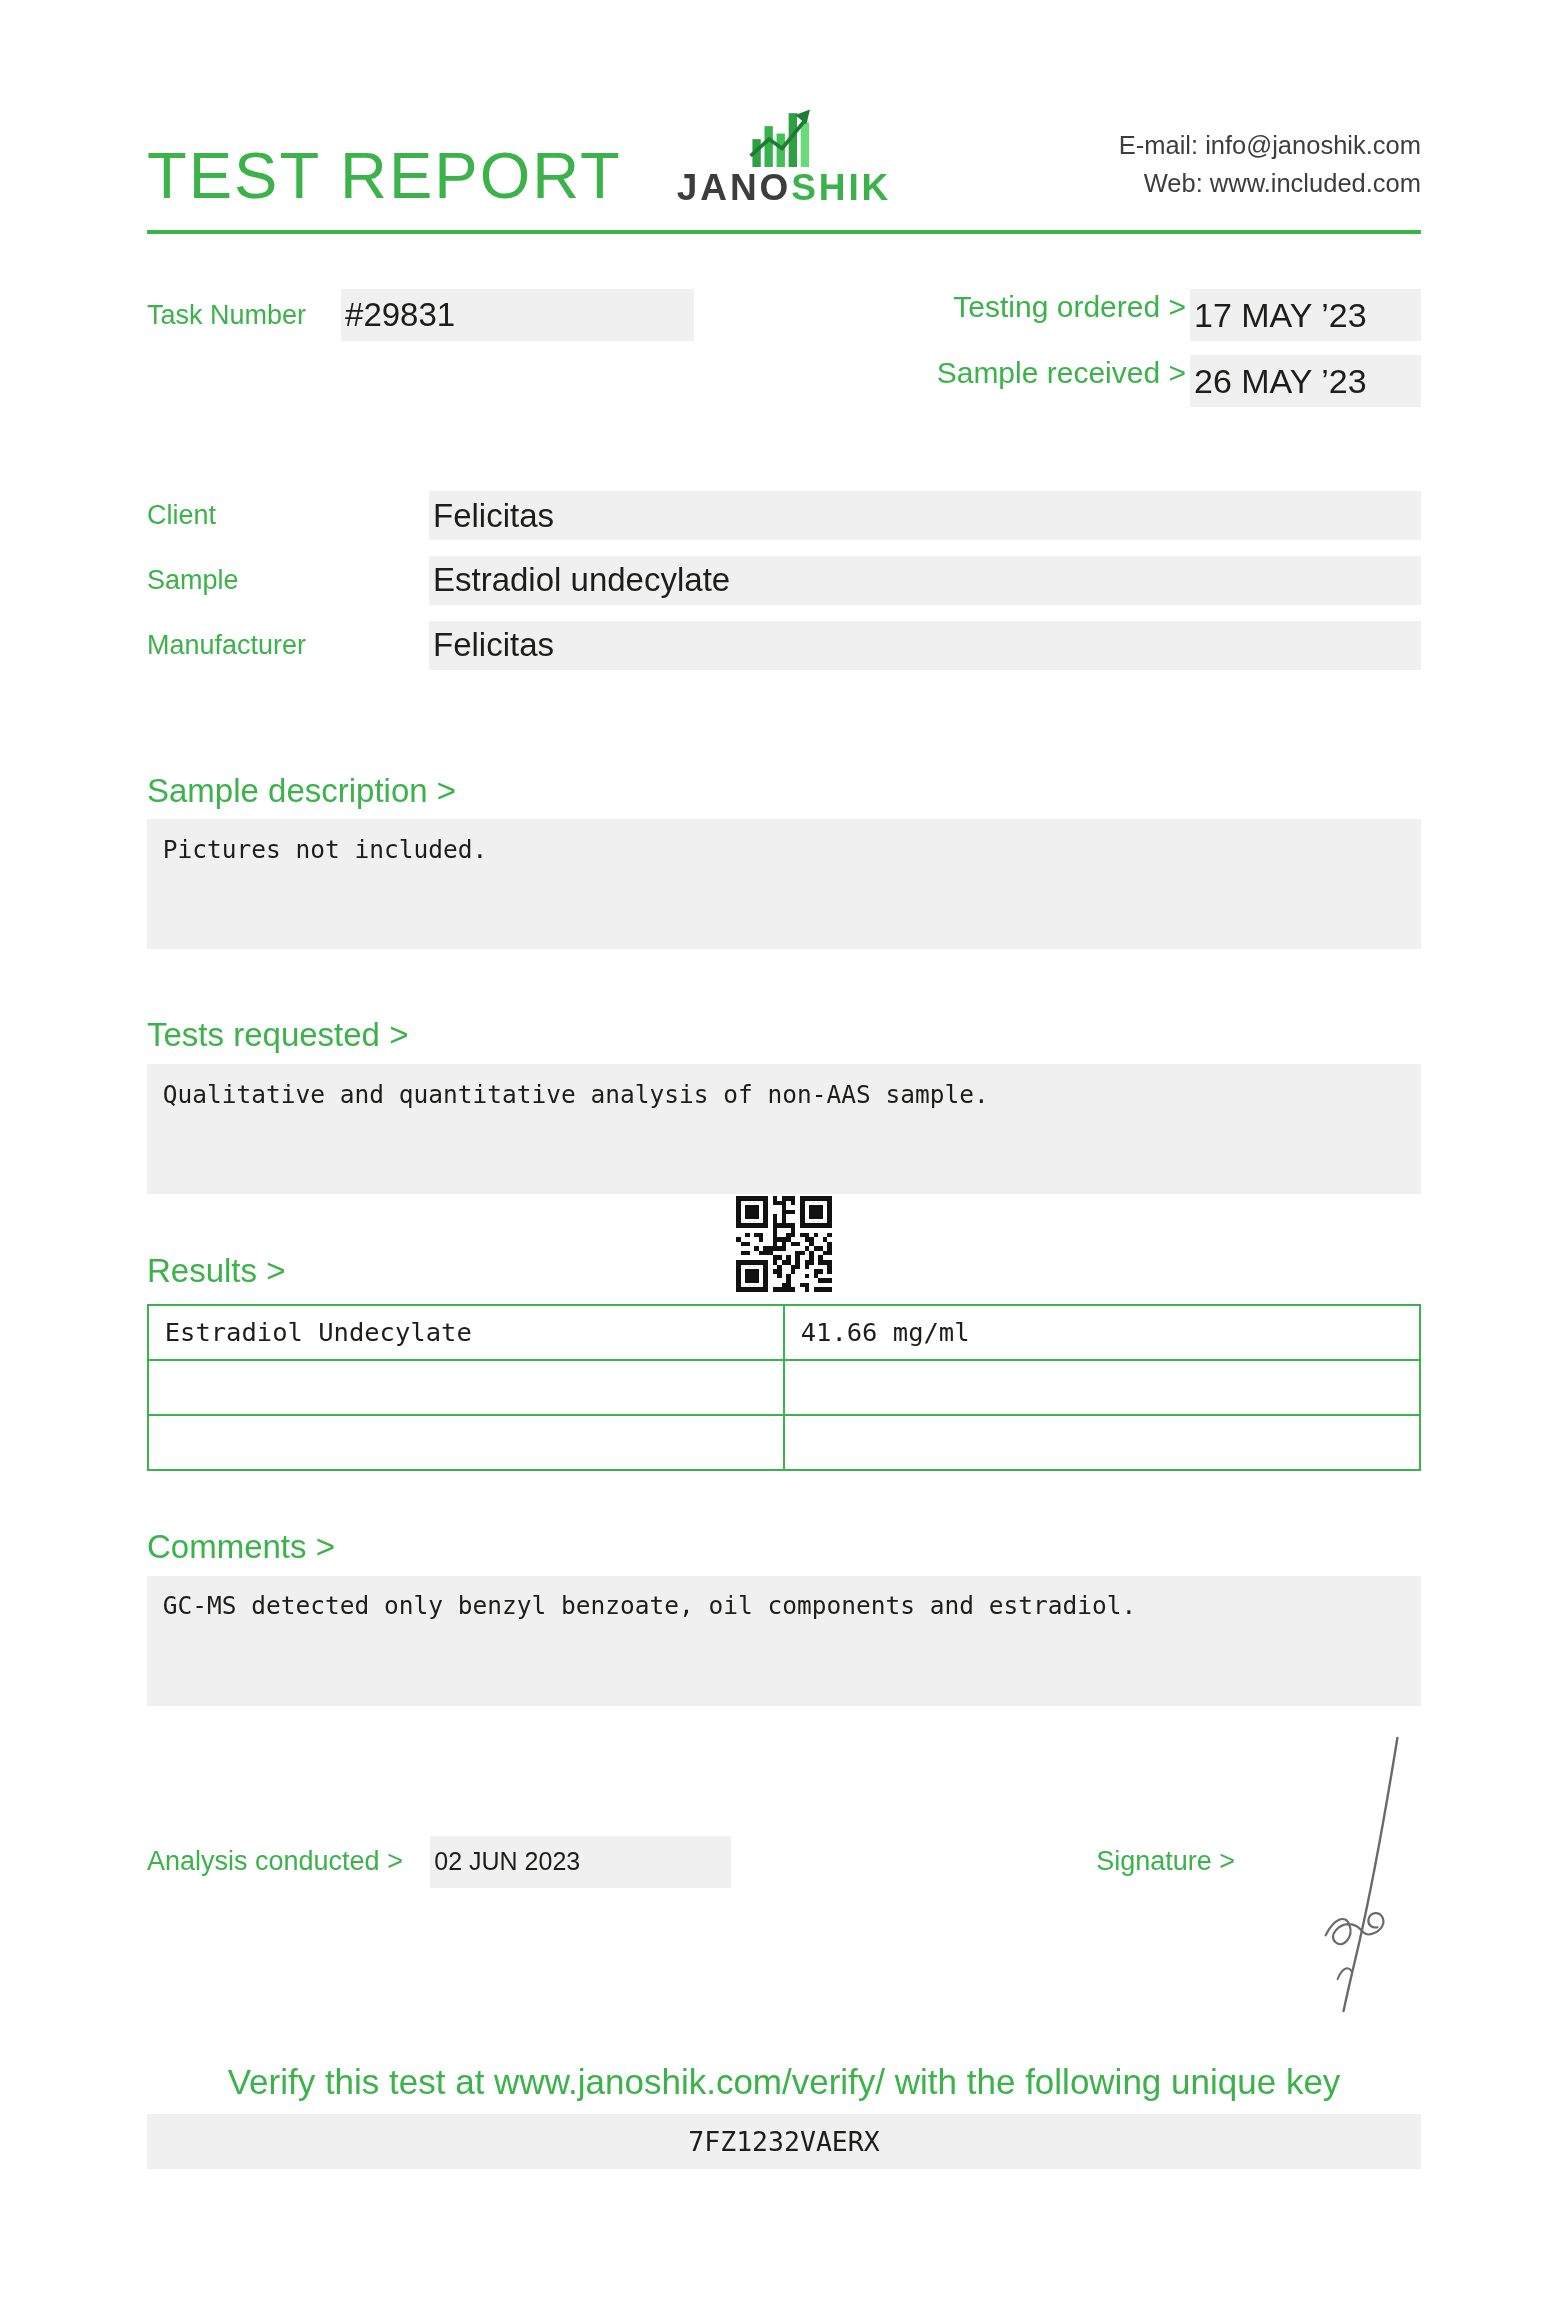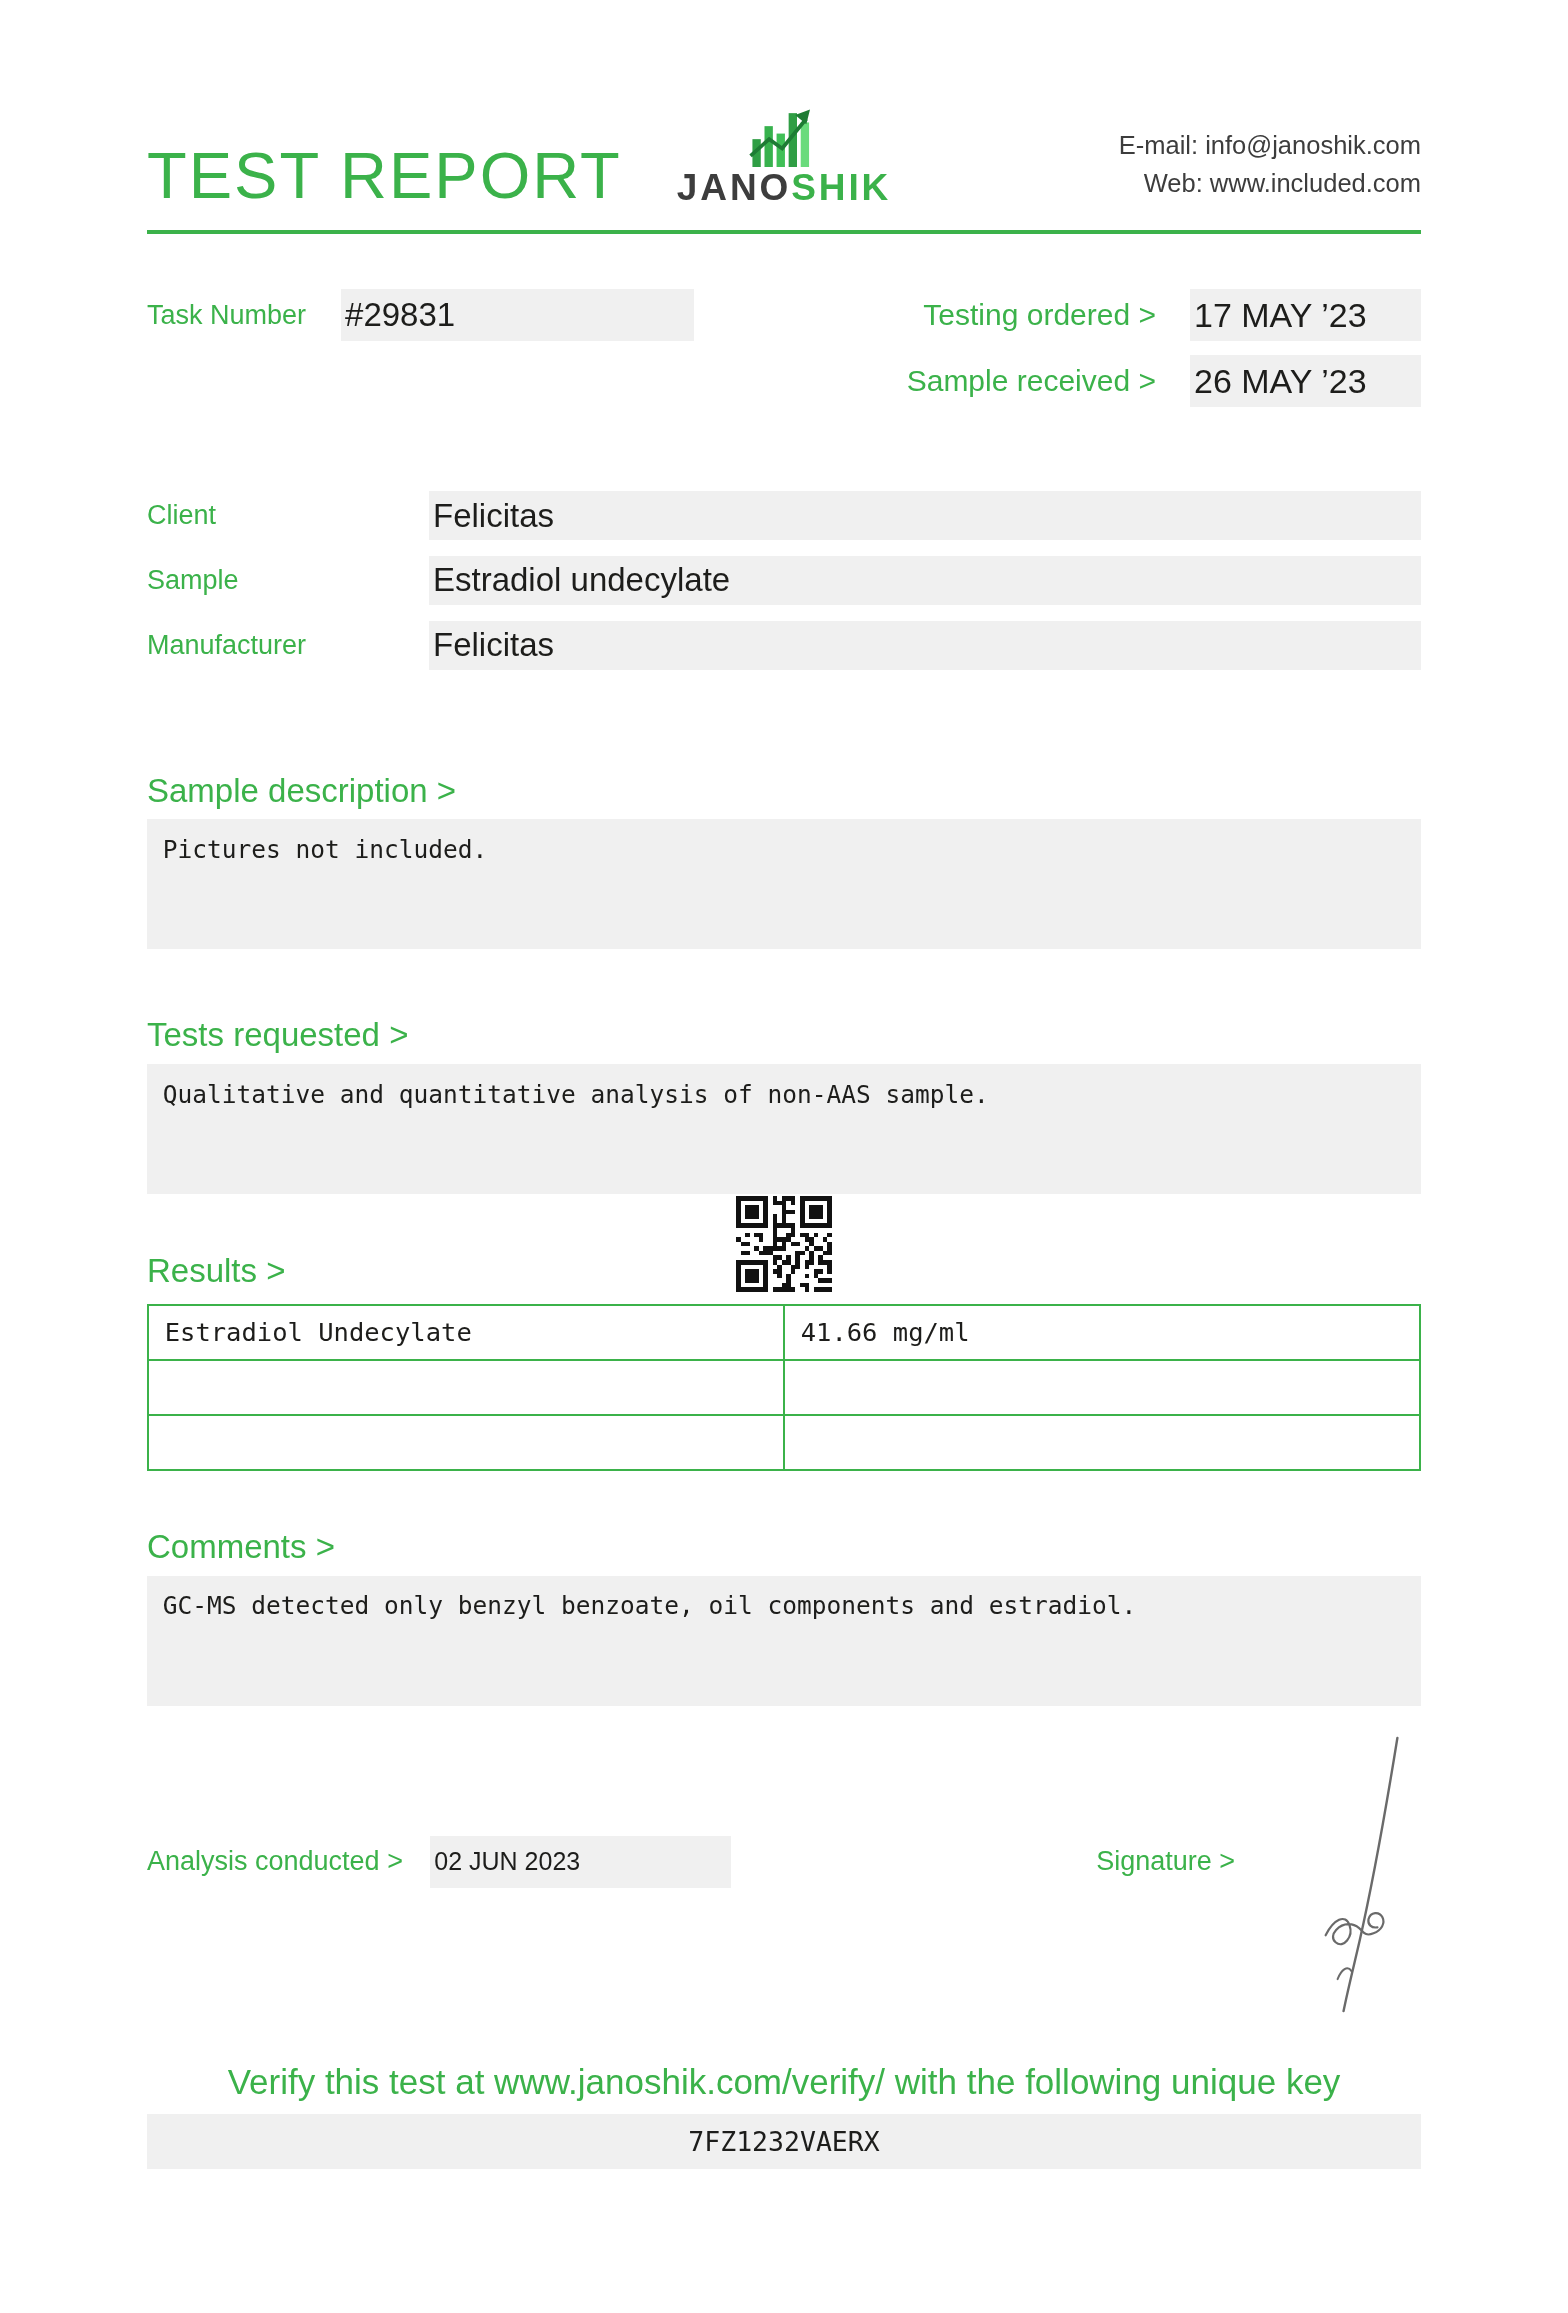--- a/index.html
+++ b/index.html
@@ -25,21 +25,21 @@
   .contact{text-align:right;font-size:25.5px;color:var(--gray);line-height:1.5;padding-bottom:5.9px;}
   .rule{height:4.9px;background:var(--green);margin-top:21.6px;}
 
   
   .task-row{margin-top:55px;display:flex;justify-content:space-between;align-items:flex-start;}
   .glabel{color:var(--green);font-size:27px;line-height:1.2;white-space:nowrap;}
   .value-box{background:var(--box);height:52px;display:flex;align-items:center;padding:0 4px;font-size:33px;color:var(--dark);}
   .task-left{display:flex;align-items:center;gap:35px;}
   .task-box{width:353px;}
   .dates{display:flex;flex-direction:column;gap:13.7px;align-items:flex-end;}
-  .date-row{display:flex;align-items:center;gap:34px;}
+  .date-row{display:flex;align-items:flex-start;gap:4px;}
   .date-row .glabel{font-size:30px;}
   .date-box{width:231px;font-size:34px;}
 
   
   .fields{margin-top:84px;}
   .field-row{display:flex;align-items:center;margin-bottom:15.7px;}
   .field-row .glabel{width:282px;flex:none;}
   .field-box{flex:1;height:49px;}
 
   

